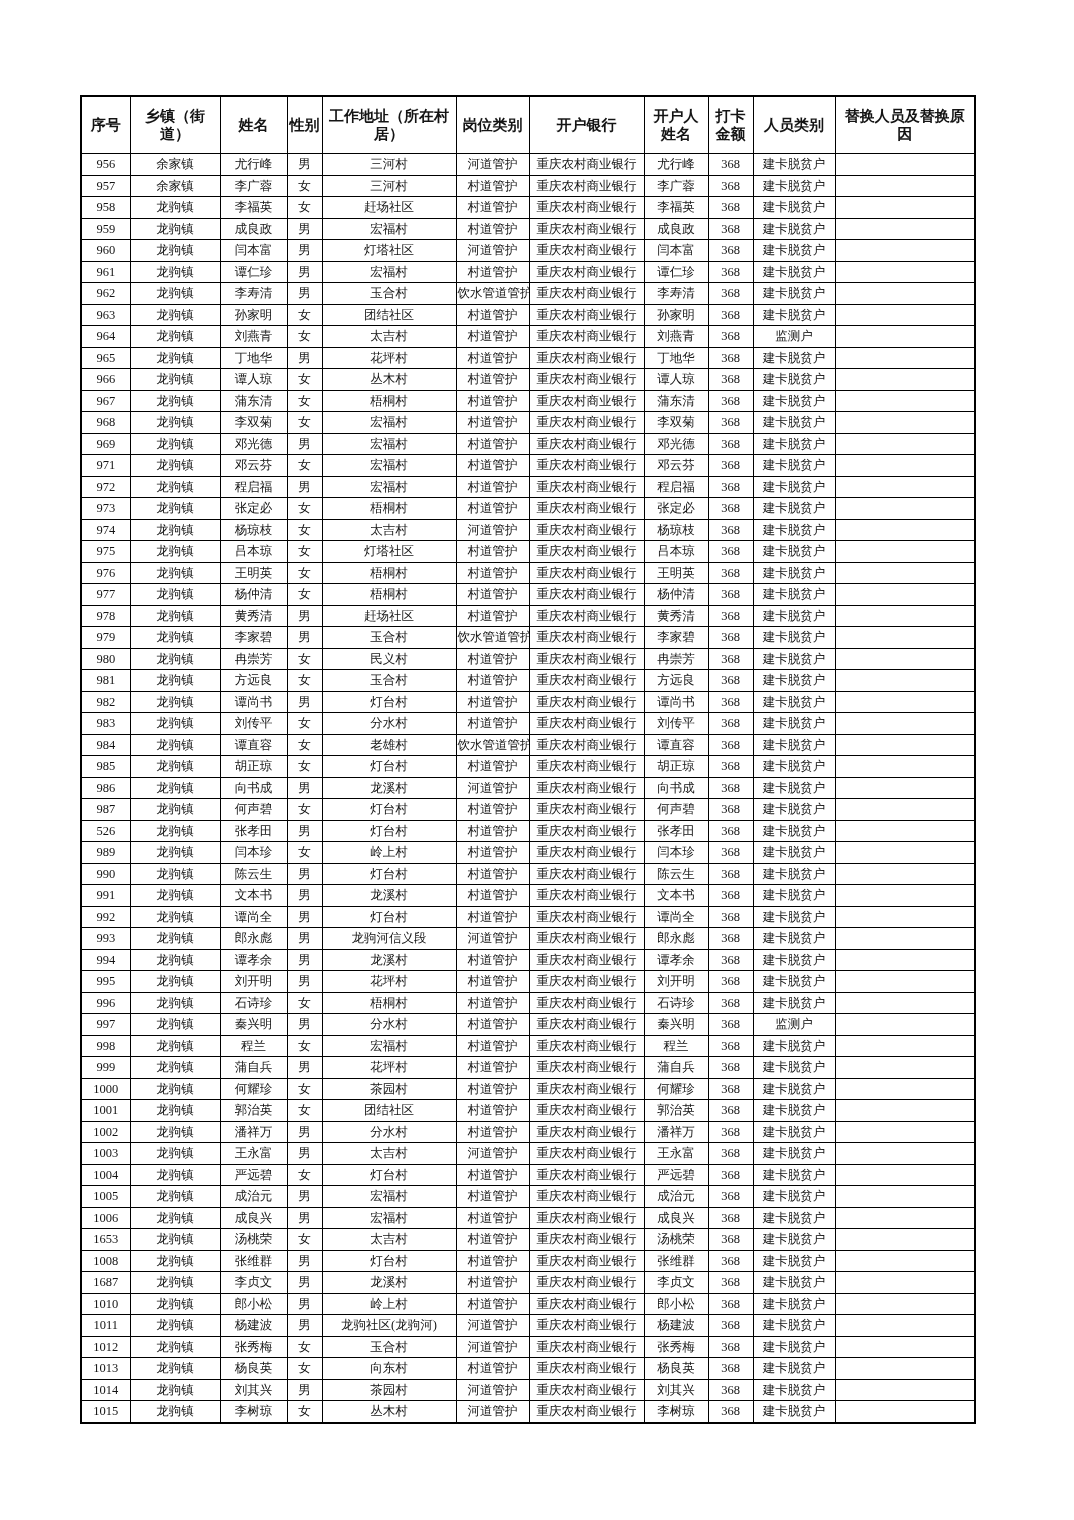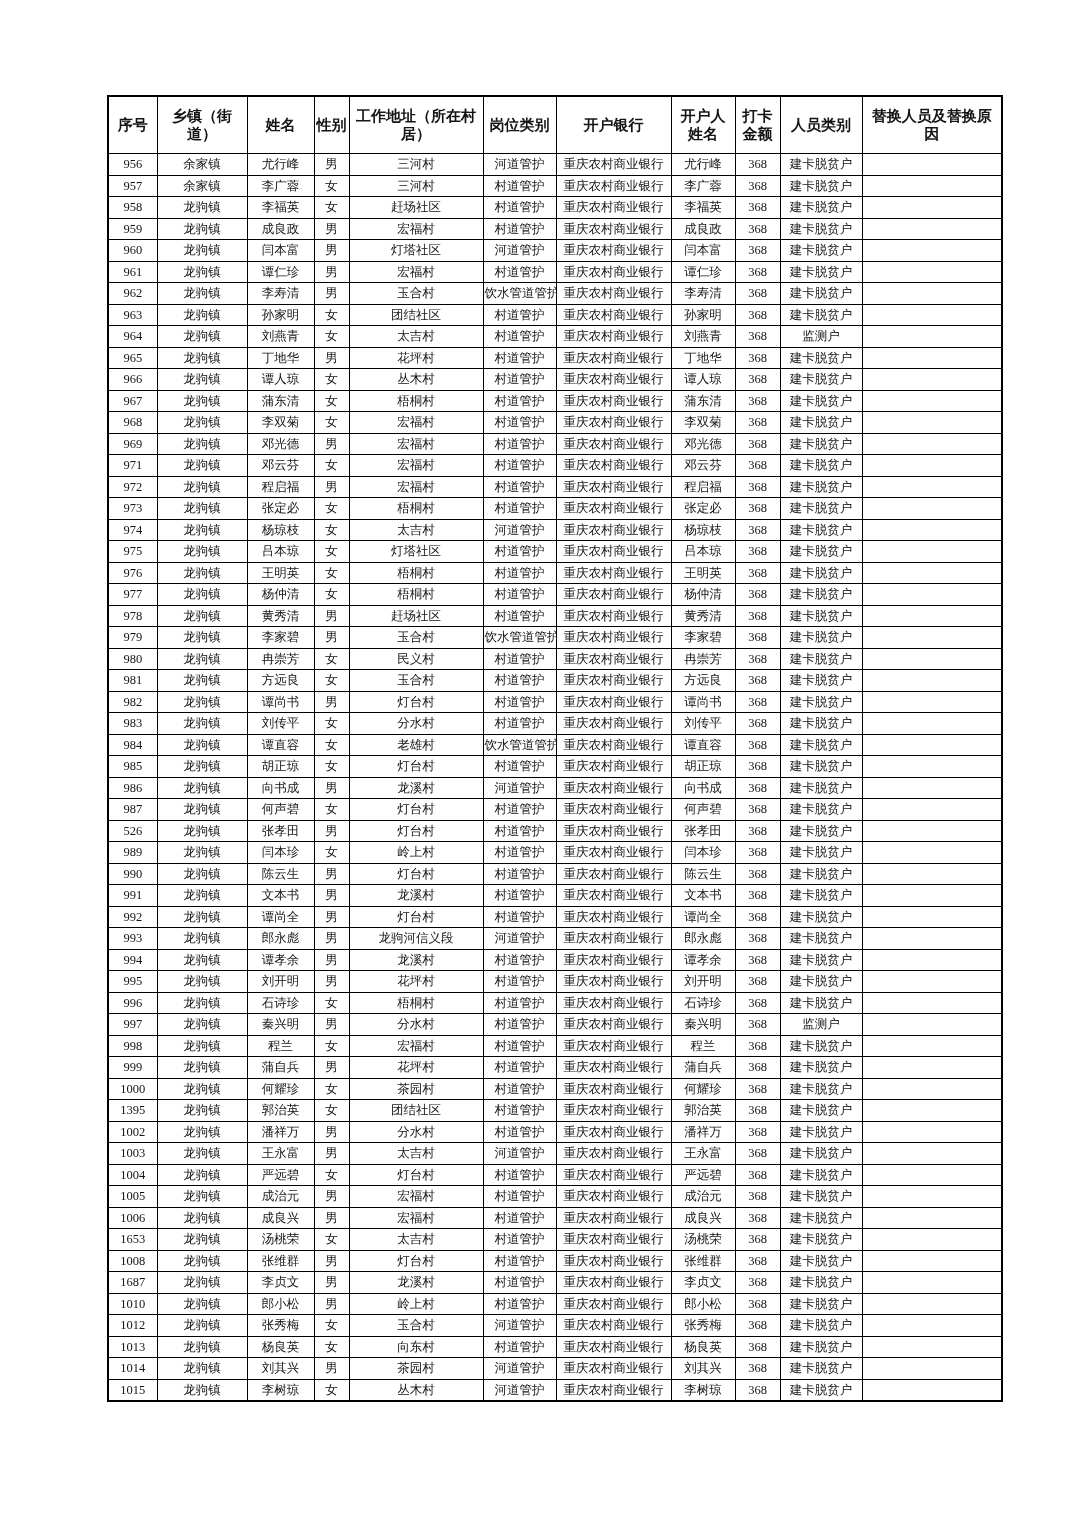--- a/index.html
+++ b/index.html
@@ -9,21 +9,21 @@
   }
   body {
     width: 1074px;
     height: 1520px;
     position: relative;
     font-family: "Liberation Serif", "DejaVu Serif", serif;
     color: #141414;
   }
   .sheet {
     position: absolute;
-    left: 107px;
+    left: 80px;
     top: 95px;
   }
   table.roster {
     border-collapse: collapse;
     table-layout: fixed;
     width: 894px;
     border: 2px solid #000;
   }
   th, td {
     border: 1px solid #000;
@@ -661,21 +661,21 @@
           <td>女</td>
           <td>茶园村</td>
           <td>村道管护</td>
           <td>重庆农村商业银行</td>
           <td>何耀珍</td>
           <td>368</td>
           <td>建卡脱贫户</td>
           <td></td>
         </tr>
         <tr>
-          <td>1395</td>
+          <td>1001</td>
           <td>龙驹镇</td>
           <td>郭治英</td>
           <td>女</td>
           <td>团结社区</td>
           <td>村道管护</td>
           <td>重庆农村商业银行</td>
           <td>郭治英</td>
           <td>368</td>
           <td>建卡脱贫户</td>
           <td></td>
@@ -786,20 +786,33 @@
         </tr>
         <tr>
           <td>1010</td>
           <td>龙驹镇</td>
           <td>郎小松</td>
           <td>男</td>
           <td>岭上村</td>
           <td>村道管护</td>
           <td>重庆农村商业银行</td>
           <td>郎小松</td>
+          <td>368</td>
+          <td>建卡脱贫户</td>
+          <td></td>
+        </tr>
+        <tr>
+          <td>1011</td>
+          <td>龙驹镇</td>
+          <td>杨建波</td>
+          <td>男</td>
+          <td>龙驹社区(龙驹河)</td>
+          <td>河道管护</td>
+          <td>重庆农村商业银行</td>
+          <td>杨建波</td>
           <td>368</td>
           <td>建卡脱贫户</td>
           <td></td>
         </tr>
         <tr>
           <td>1012</td>
           <td>龙驹镇</td>
           <td>张秀梅</td>
           <td>女</td>
           <td>玉合村</td>

